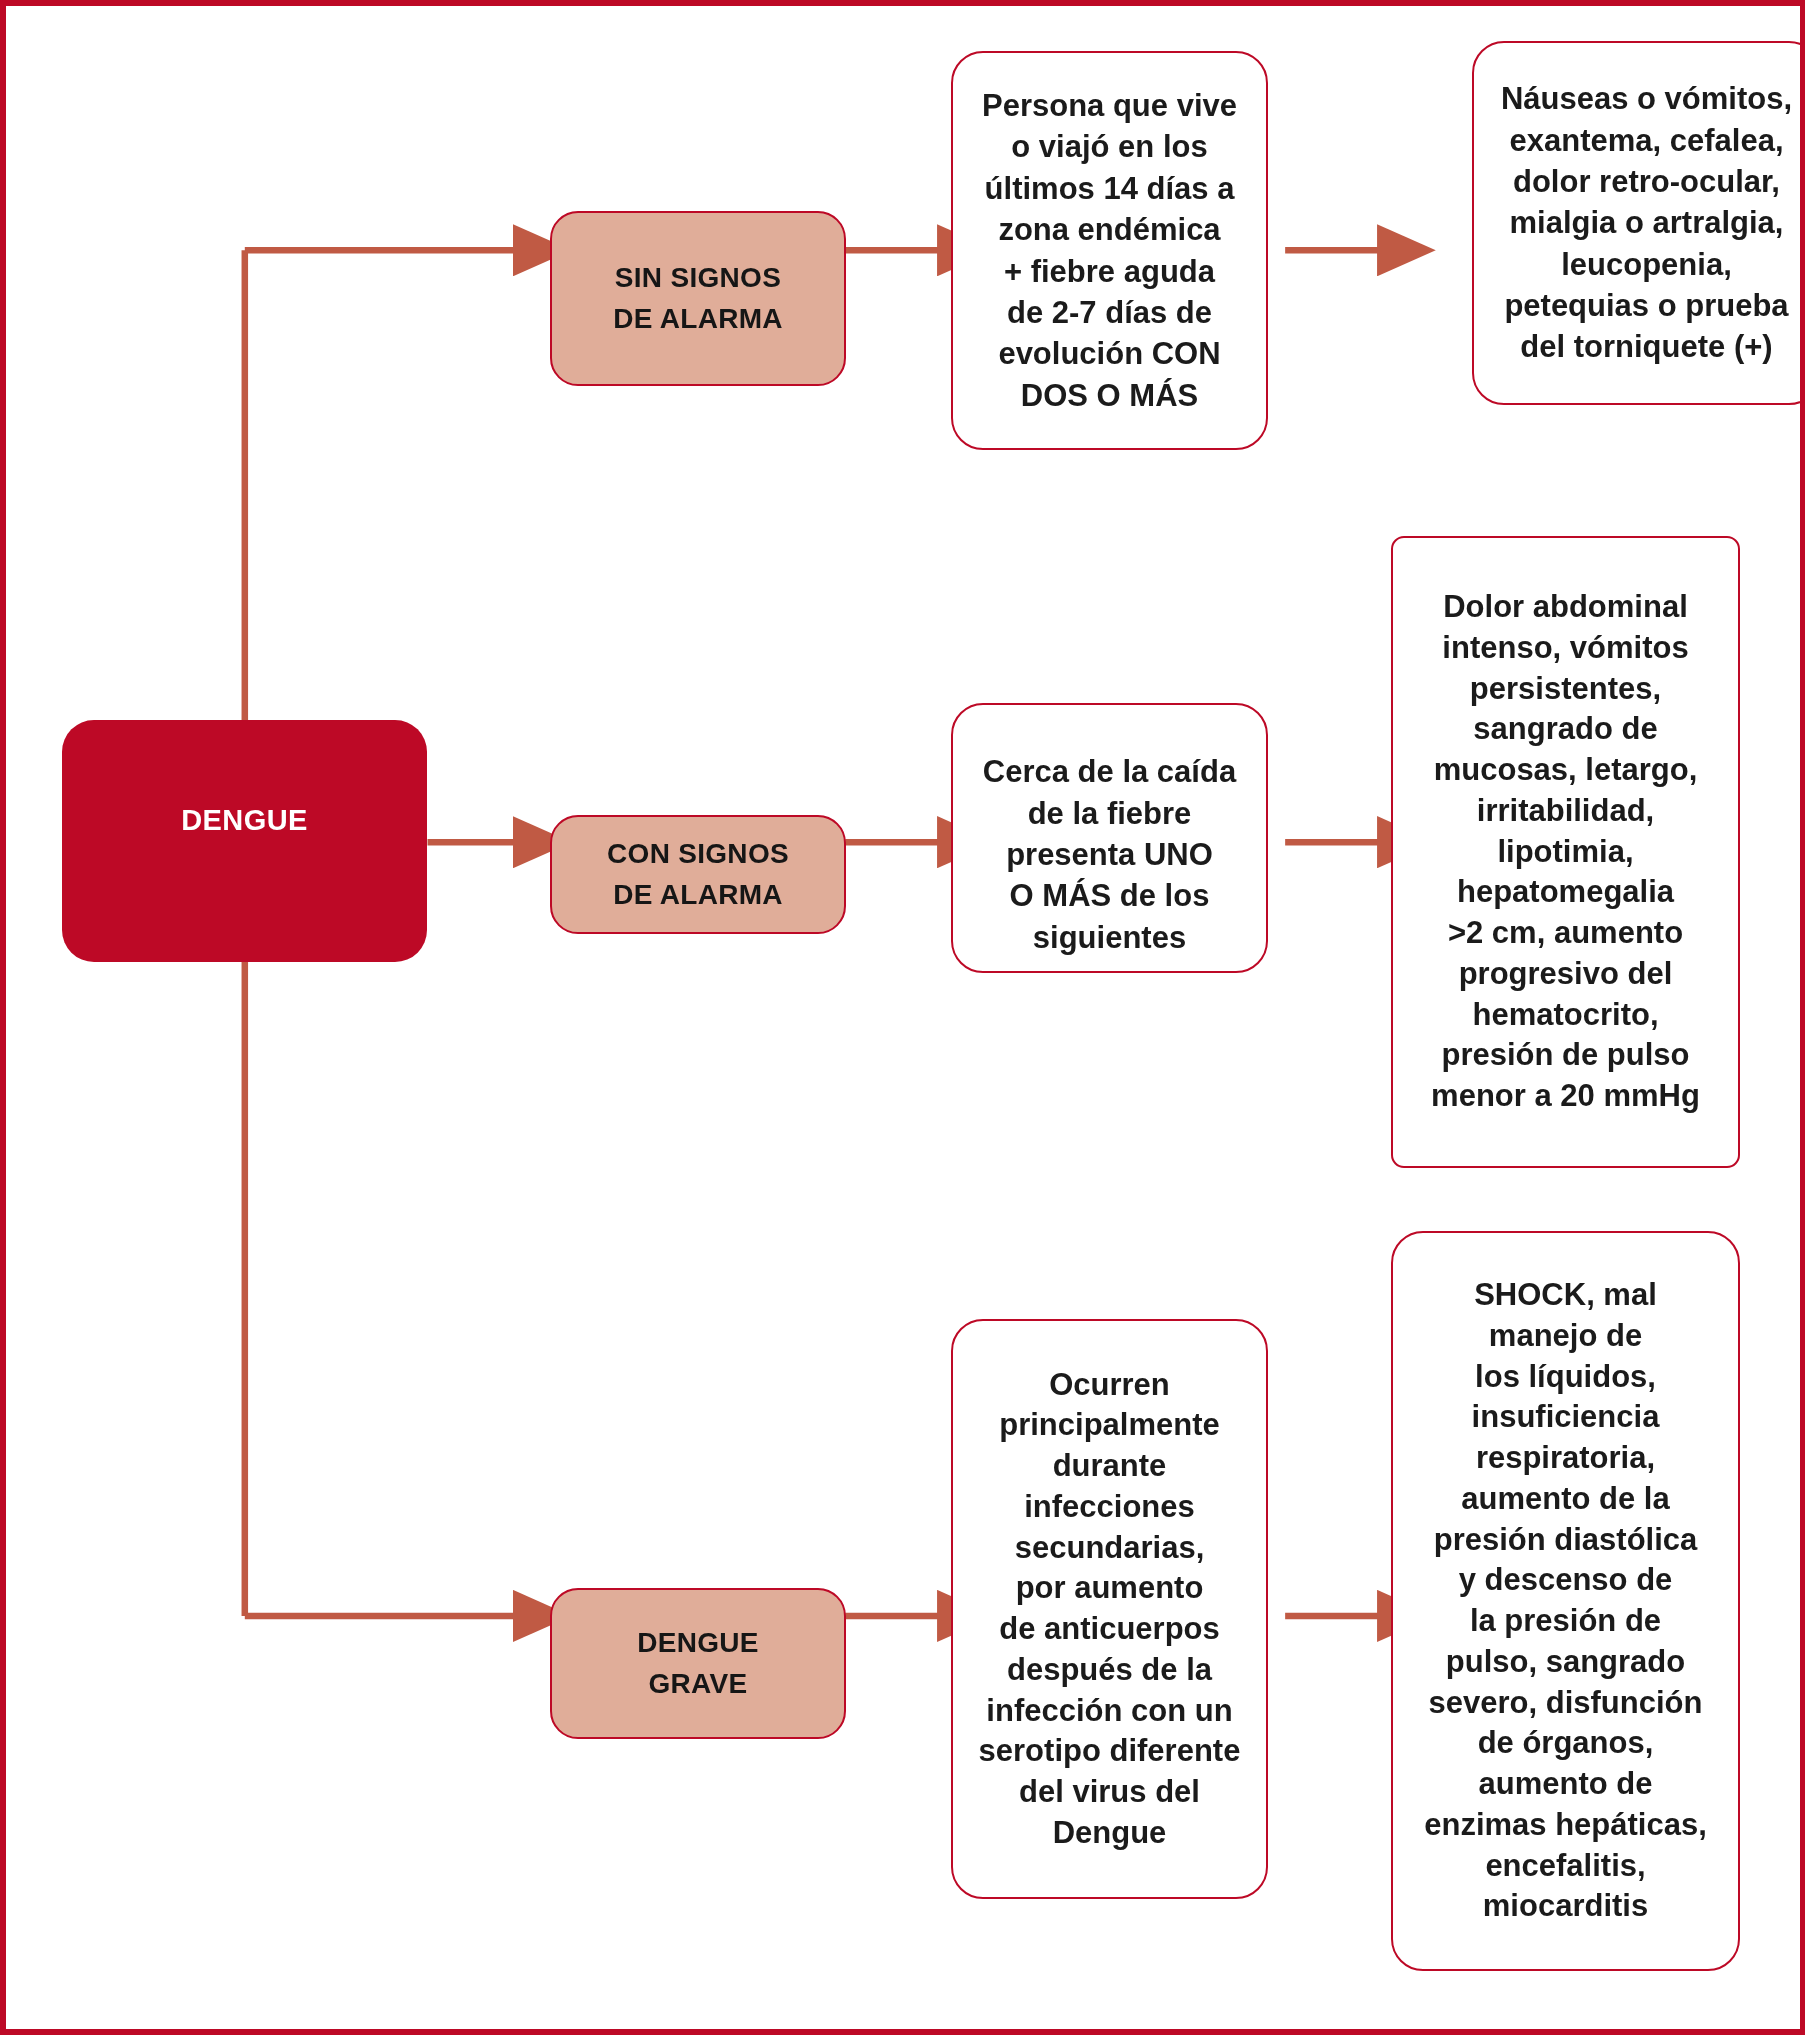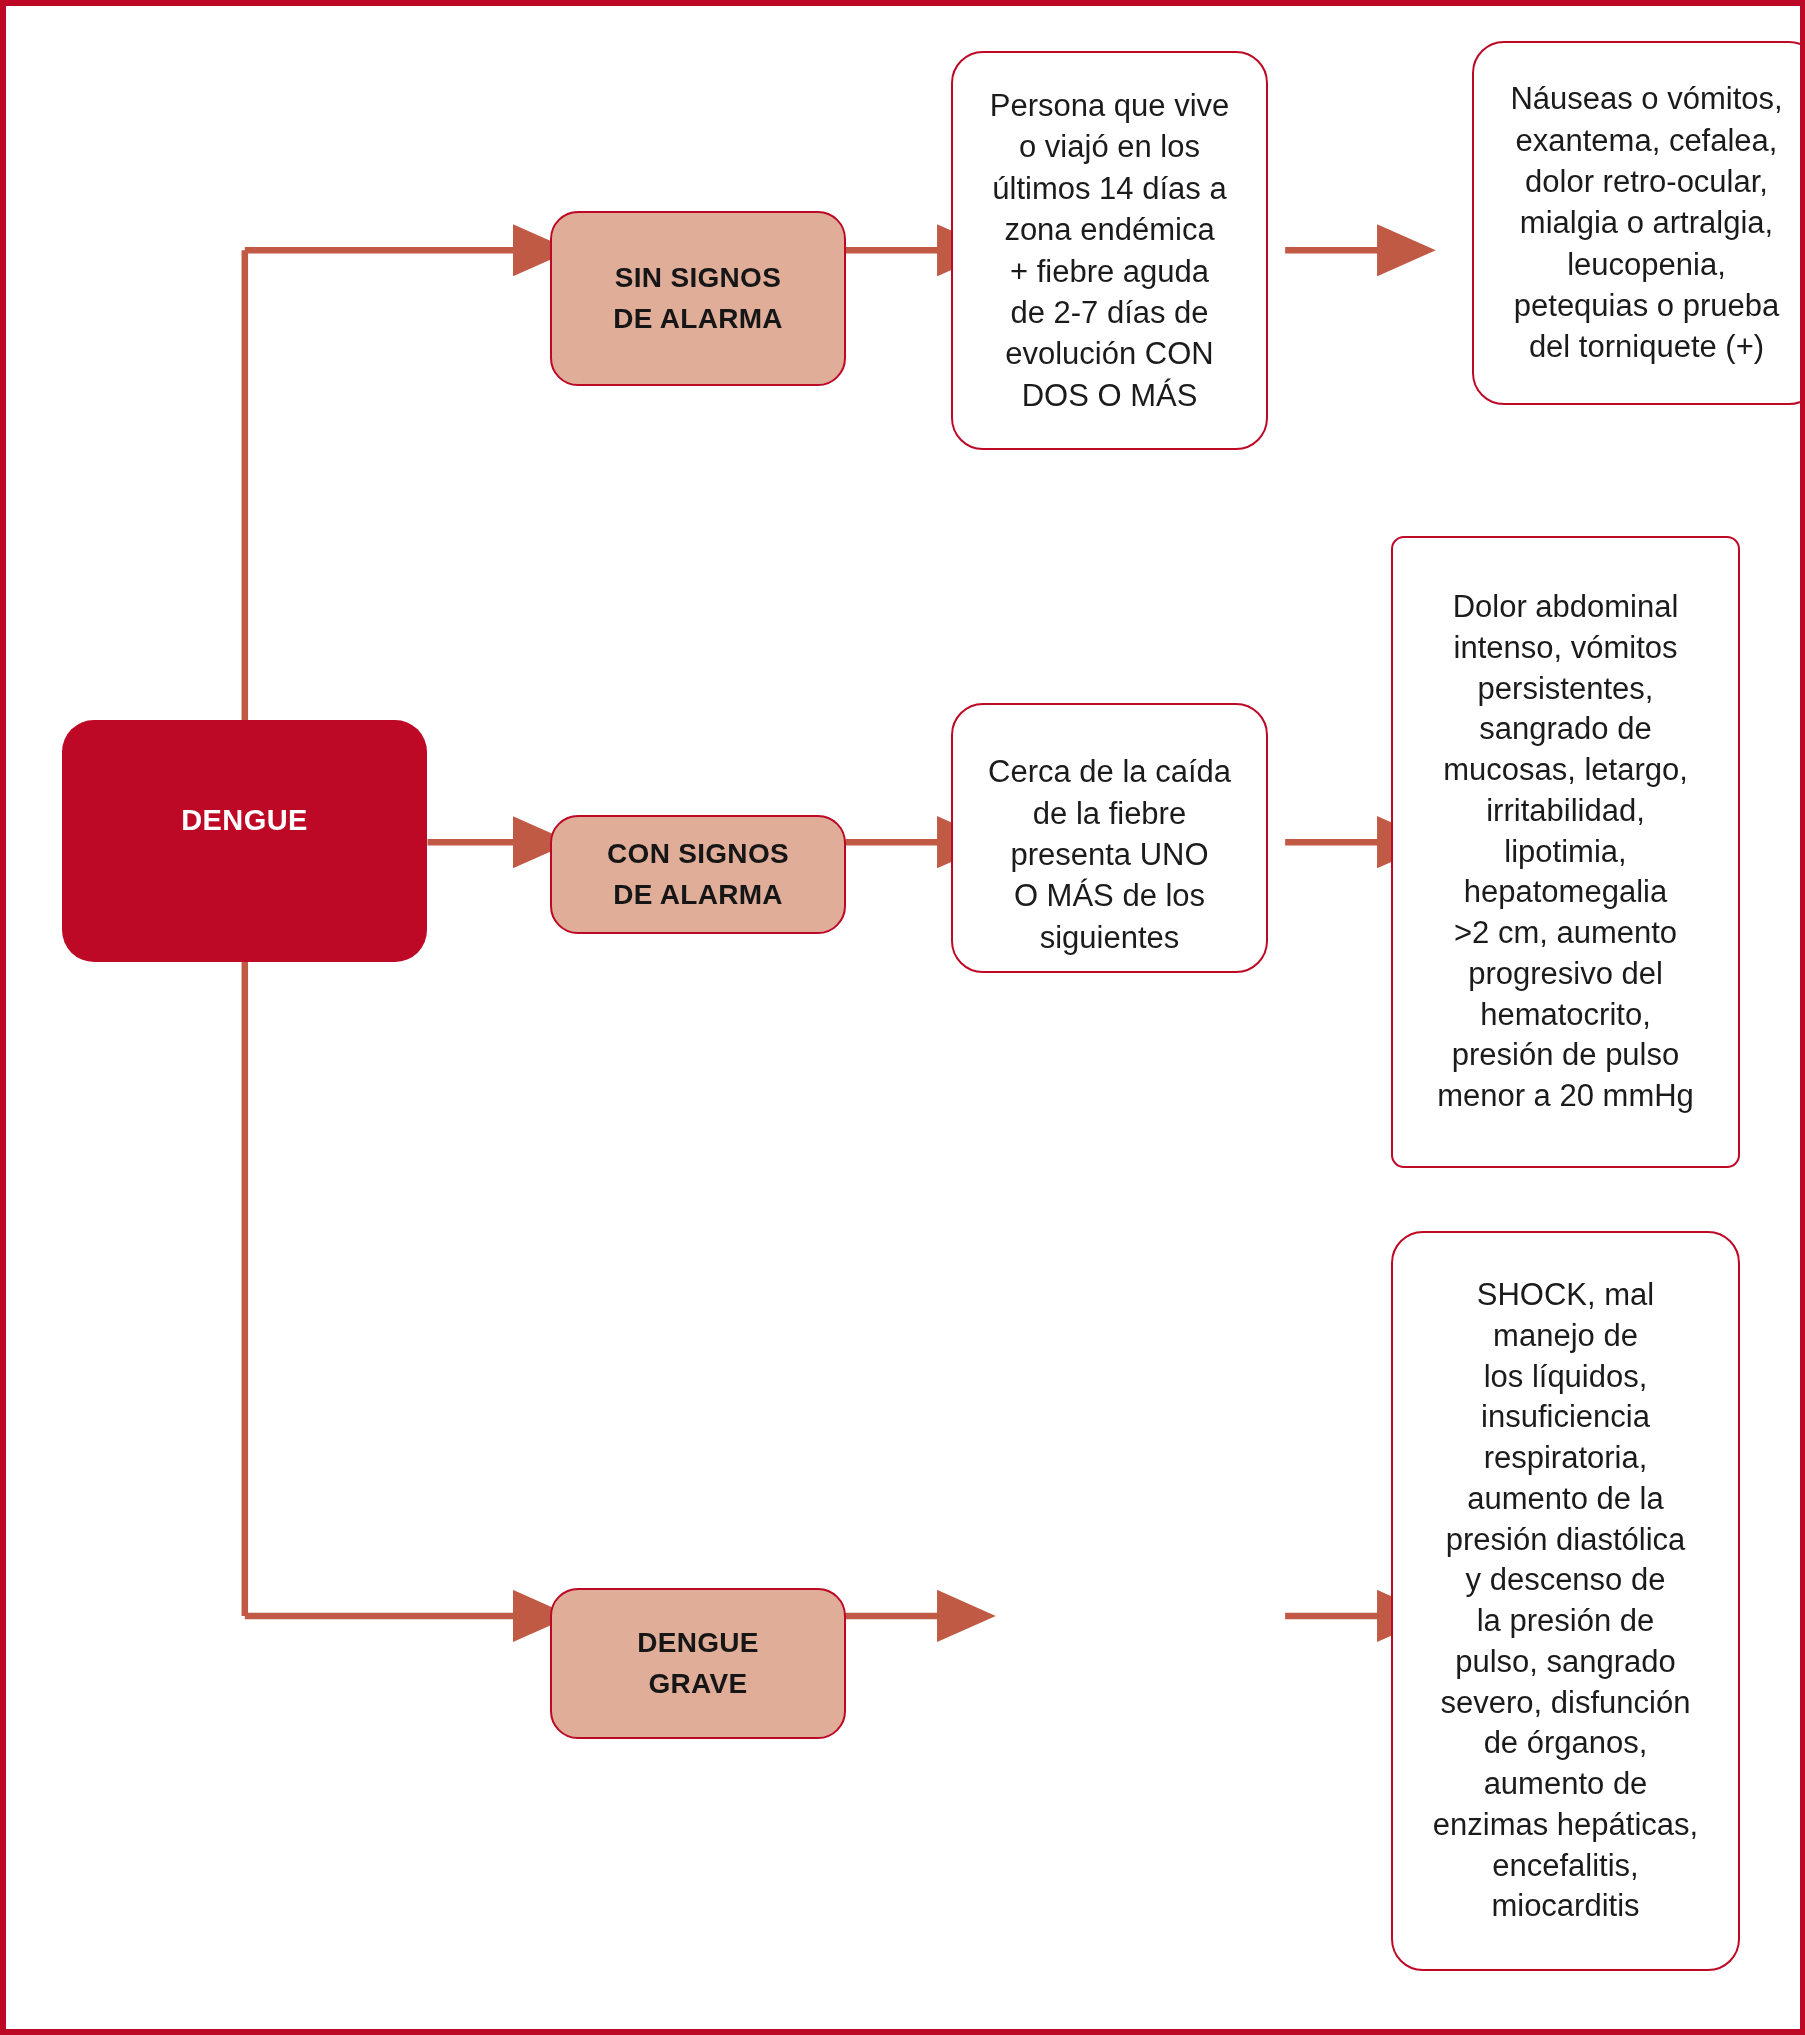--- a/index.html
+++ b/index.html
@@ -65,21 +65,21 @@
     letter-spacing: 0.3px;
     margin-top: 48px;
   }
 
   
   .node-detail {
     background: #ffffff;
     border: 2.8px solid #bd0926;
     border-radius: 32px;
     color: #1b1b1b;
-    font-weight: normal;
+    font-weight: bold;
     font-size: 31px;
     line-height: 1.335;
   }
   .node-detail.small-lh {
     line-height: 1.315;
   }
 </style>
 </head>
 <body>
 
@@ -169,20 +169,34 @@
 hematocrito,
 presión de pulso
 menor a 20 mmHg</div>
   </div>
 
   <div class="node node-cat" style="left:544px; top:1534px; width:296px; height:151px;">
     <div class="txt">DENGUE
 GRAVE</div>
   </div>
 
+  <div class="node node-detail small-lh" style="left:945px; top:1313px; width:317px; height:580px; padding:13px 13px;">
+    <div class="txt">Ocurren
+principalmente
+durante
+infecciones
+secundarias,
+por aumento
+de anticuerpos
+después de la
+infección con un
+serotipo diferente
+del virus del
+Dengue</div>
+  </div>
 
   <div class="node node-detail small-lh" style="left:1385px; top:1225px; width:349px; height:740px; padding:13px 26px;">
     <div class="txt">SHOCK, mal
 manejo de
 los líquidos,
 insuficiencia
 respiratoria,
 aumento de la
 presión diastólica
 y descenso de

